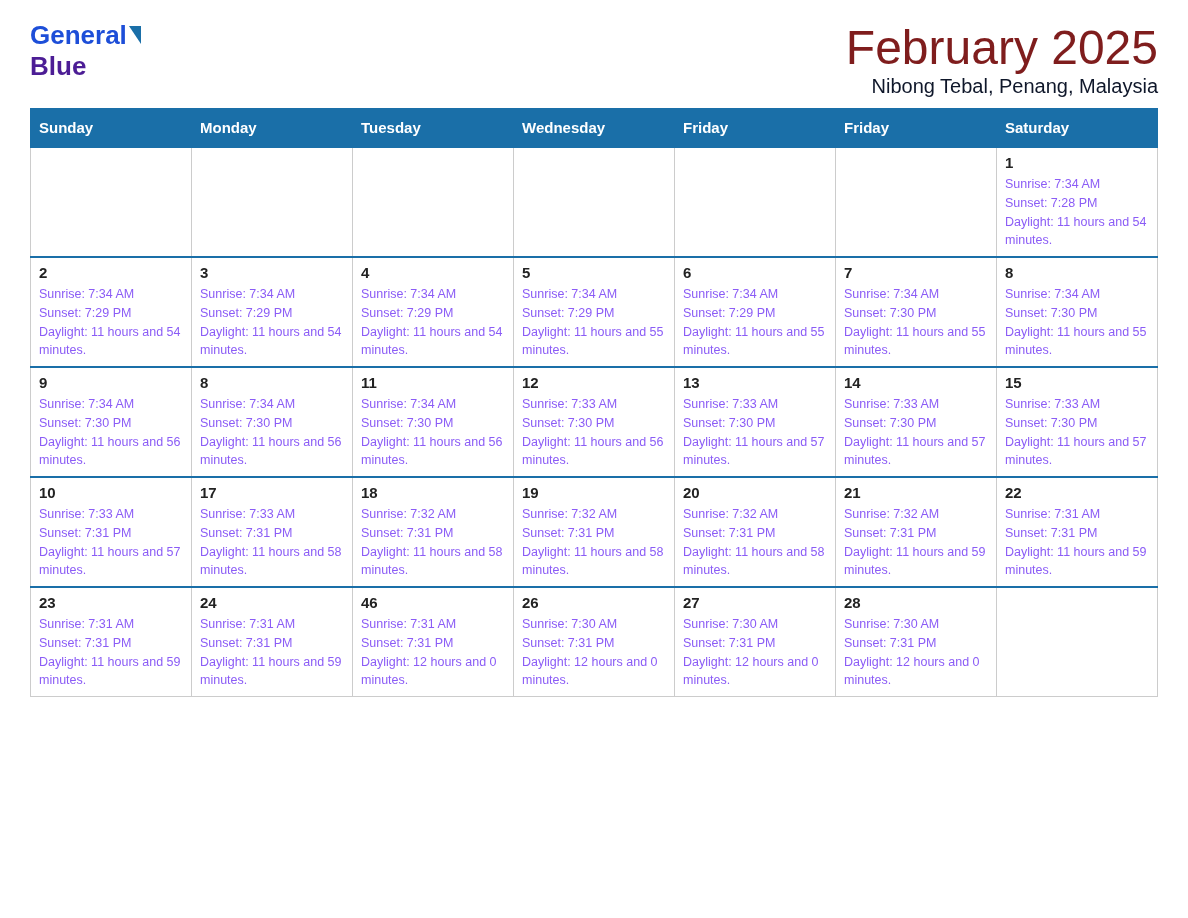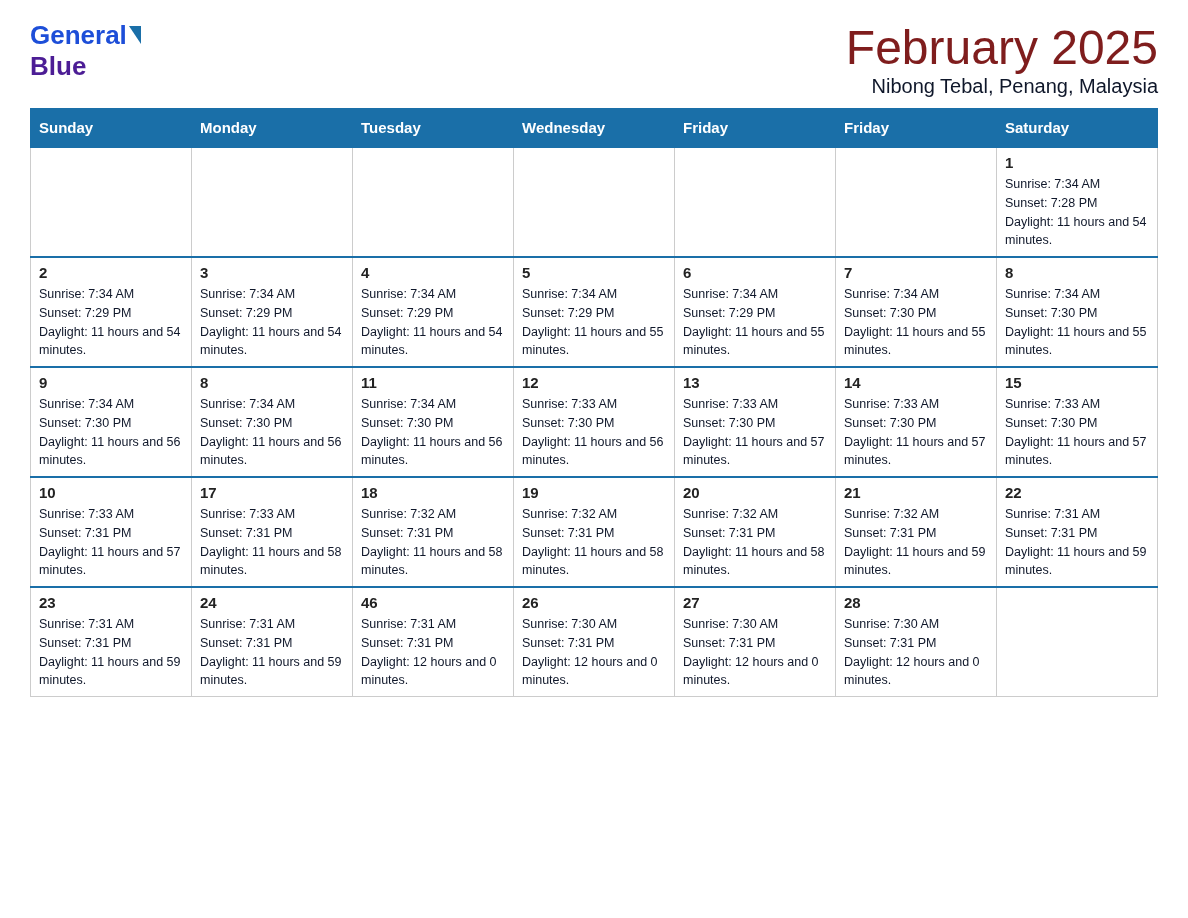--- a/index.html
+++ b/index.html
@@ -79,21 +79,21 @@
       font-size: 12.5px;
       color: #222;
     }
     .calendar tbody tr td .day-num {
       font-size: 15px;
       font-weight: bold;
       margin-bottom: 4px;
       display: block;
     }
     .calendar tbody tr td .sun-info {
-      color: #0f172a;
+      color: #8b5cf6;
       line-height: 1.5;
       font-size: 12.5px;
     }
     .calendar tbody tr:first-child {
       border-top: 2px solid #1a6fa8;
     }
     .calendar tbody tr td.empty {
       background: #fff;
     }
     .row-divider {

